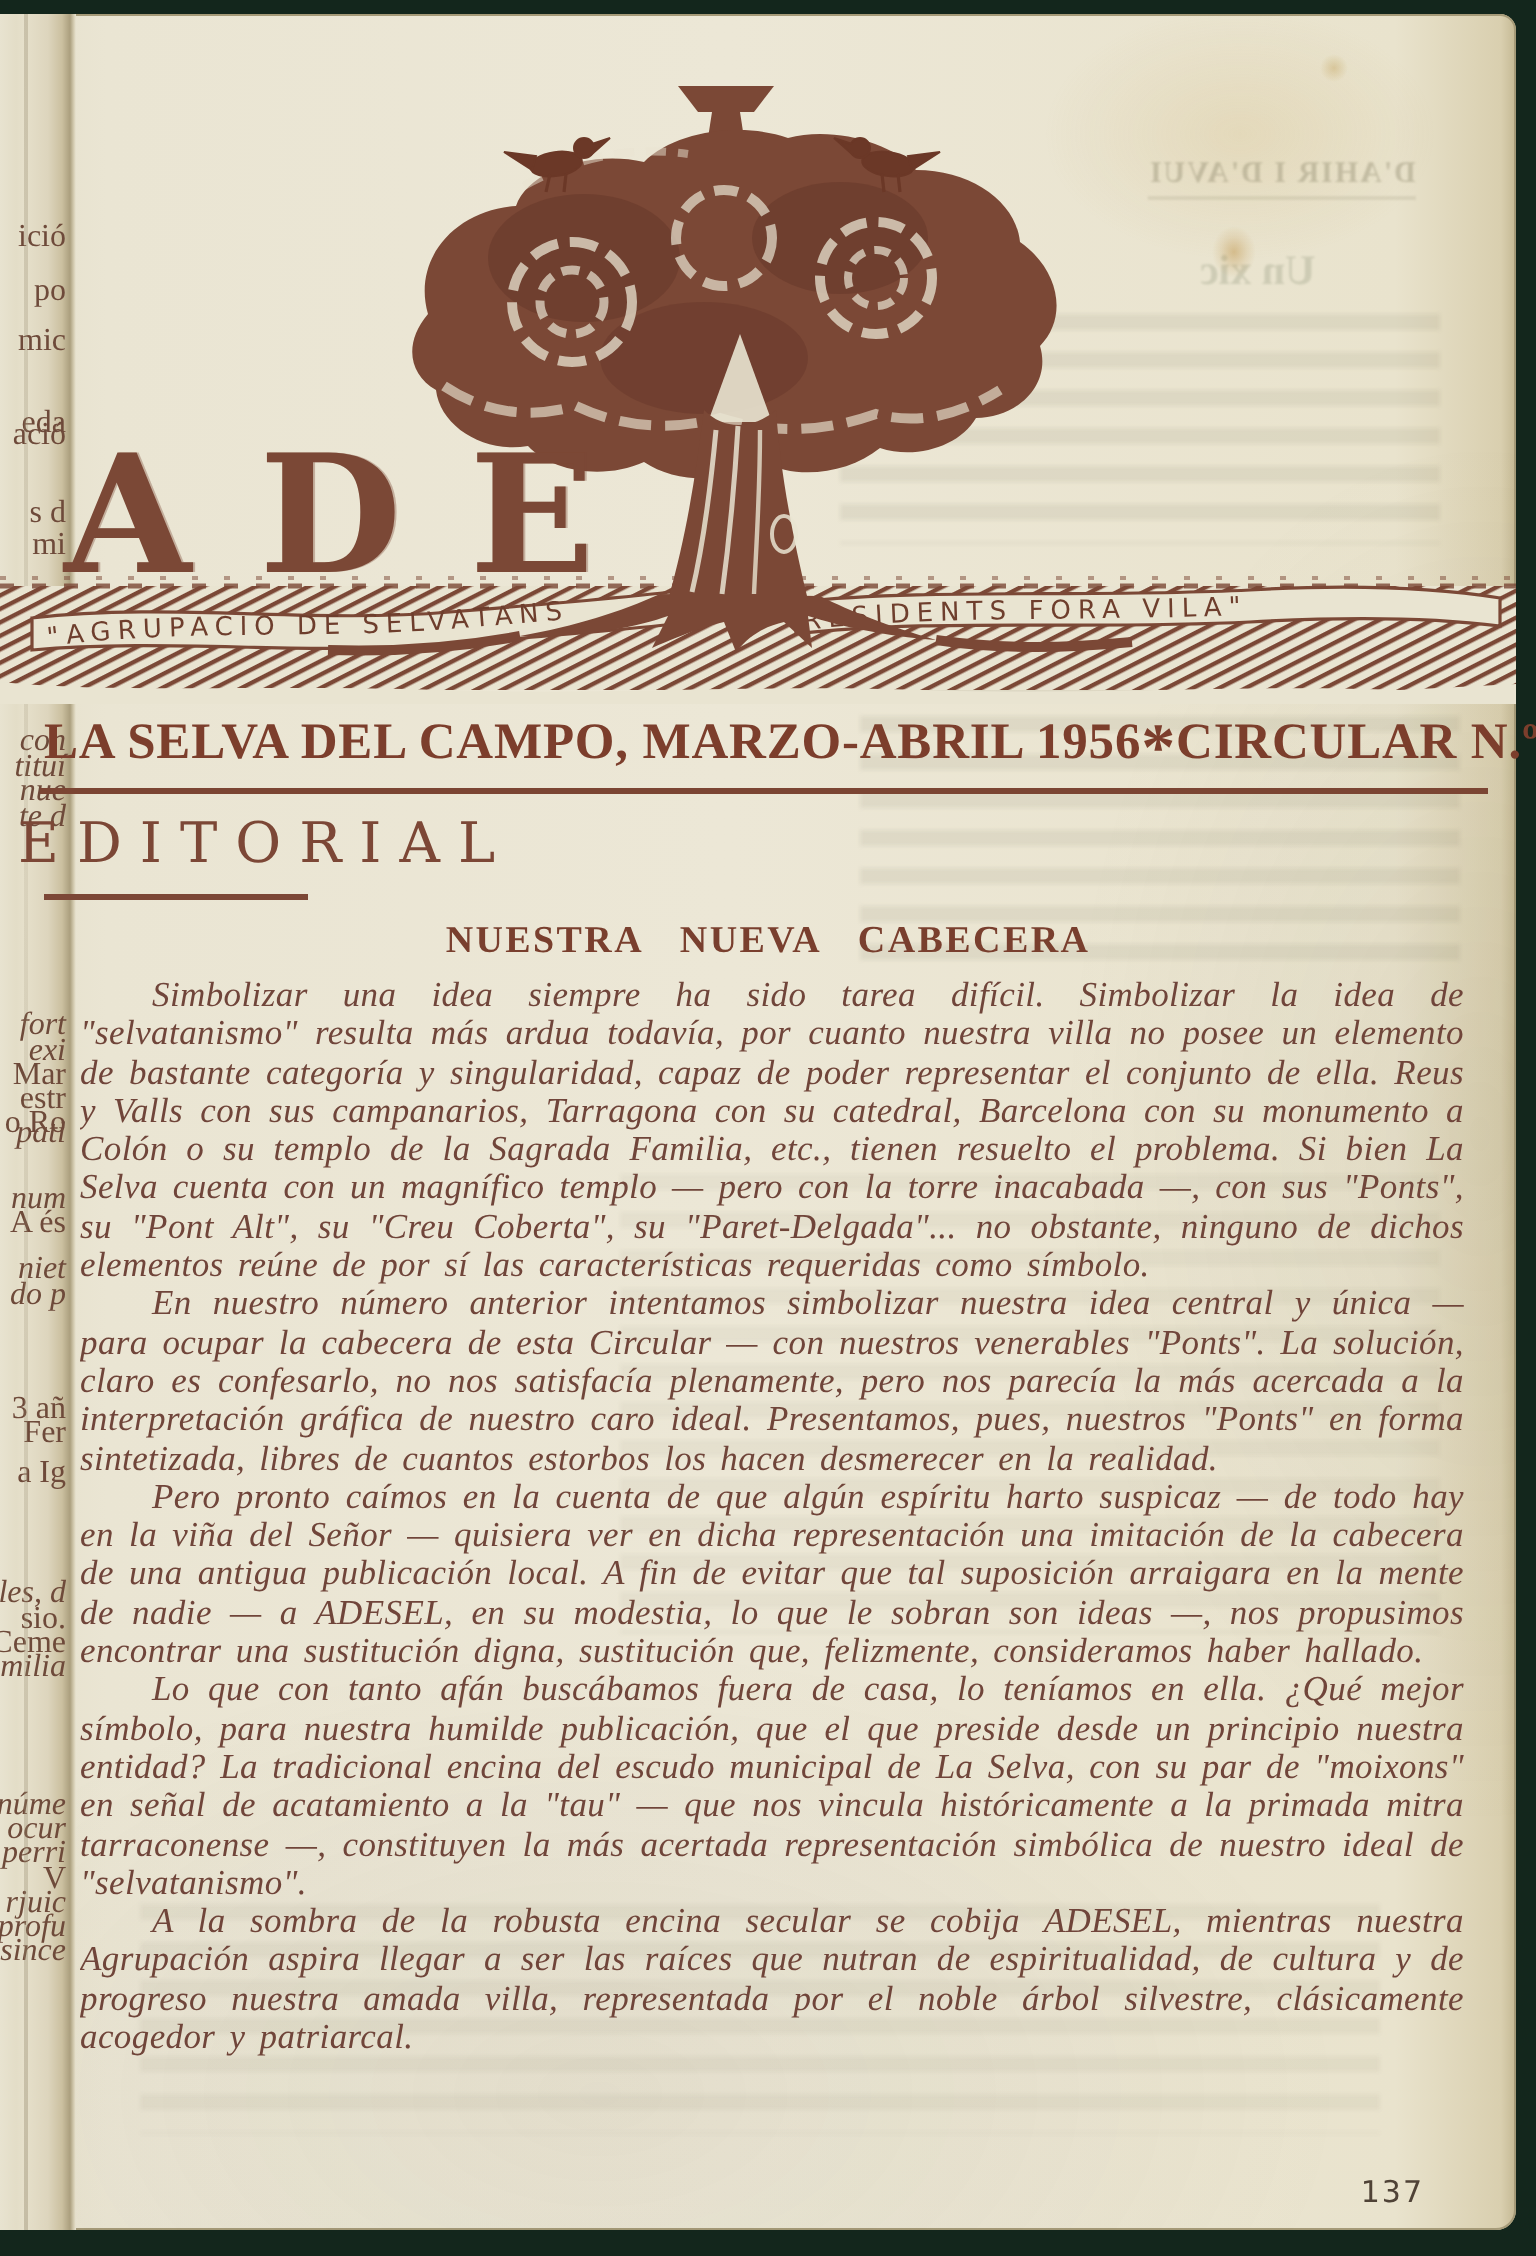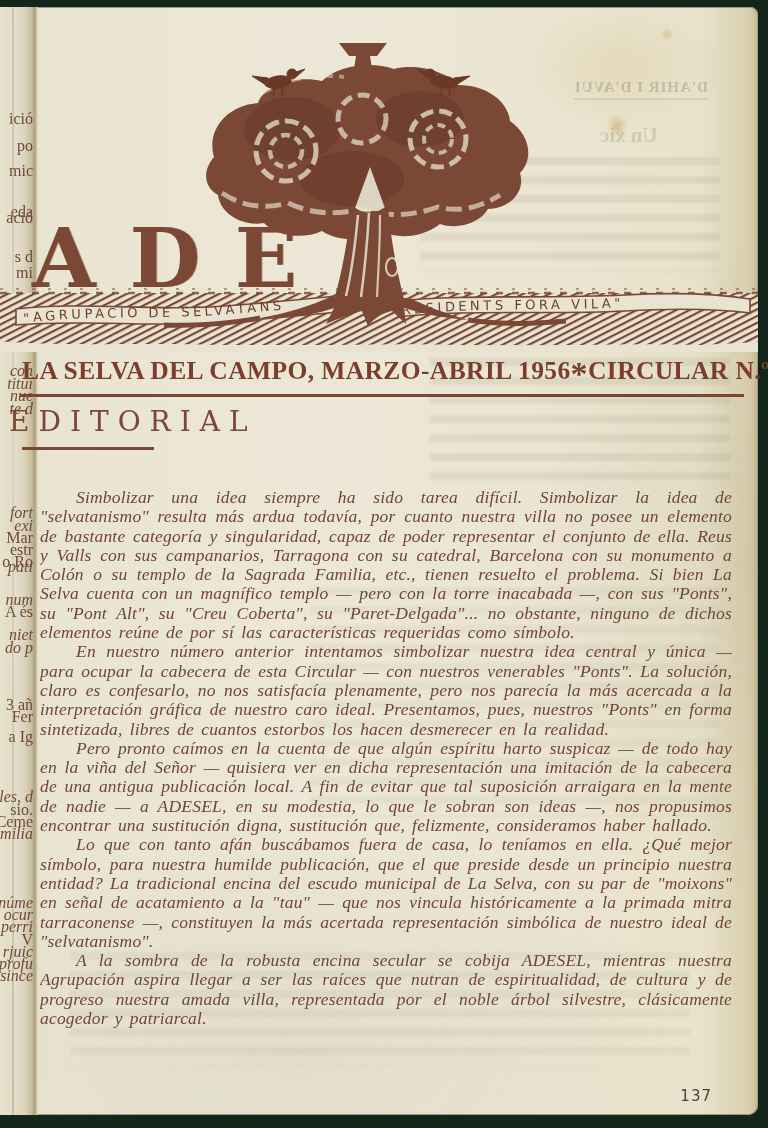--- a/index.html
+++ b/index.html
@@ -206,20 +206,21 @@
 
     <div class="issue">
       <span>LA SELVA DEL CAMPO, MARZO-ABRIL 1956</span>
       <span class="star">*</span>
       <span>CIRCULAR N.º 20</span>
     </div>
     <div class="rule-main"></div>
 
     <div class="ed-title">EDITORIAL</div>
     <div class="ed-rule"></div>
+    <div class="art-title">NUESTRA NUEVA CABECERA</div>
 
     <div class="body">
       <p>Simbolizar una idea siempre ha sido tarea difícil. Simbolizar la idea de "selvatanismo" resulta más ardua todavía, por cuanto nuestra villa no posee un elemento de bastante categoría y singularidad, capaz de poder representar el conjunto de ella. Reus y Valls con sus campanarios, Tarragona con su catedral, Barcelona con su monumento a Colón o su templo de la Sagrada Familia, etc., tienen resuelto el problema. Si bien La Selva cuenta con un magnífico templo — pero con la torre inacabada —, con sus "Ponts", su "Pont Alt", su "Creu Coberta", su "Paret-Delgada"... no obstante, ninguno de dichos elementos reúne de por sí las características requeridas como símbolo.</p>
       <p>En nuestro número anterior intentamos simbolizar nuestra idea central y única — para ocupar la cabecera de esta Circular — con nuestros venerables "Ponts". La solución, claro es confesarlo, no nos satisfacía plenamente, pero nos parecía la más acercada a la interpretación gráfica de nuestro caro ideal. Presentamos, pues, nuestros "Ponts" en forma sintetizada, libres de cuantos estorbos los hacen desmerecer en la realidad.</p>
       <p>Pero pronto caímos en la cuenta de que algún espíritu harto suspicaz — de todo hay en la viña del Señor — quisiera ver en dicha representación una imitación de la cabecera de una antigua publicación local. A fin de evitar que tal suposición arraigara en la mente de nadie — a ADESEL, en su modestia, lo que le sobran son ideas —, nos propusimos encontrar una sustitución digna, sustitución que, felizmente, consideramos haber hallado.</p>
       <p>Lo que con tanto afán buscábamos fuera de casa, lo teníamos en ella. ¿Qué mejor símbolo, para nuestra humilde publicación, que el que preside desde un principio nuestra entidad? La tradicional encina del escudo municipal de La Selva, con su par de "moixons" en señal de acatamiento a la "tau" — que nos vincula históricamente a la primada mitra tarraconense —, constituyen la más acertada representación simbólica de nuestro ideal de "selvatanismo".</p>
       <p>A la sombra de la robusta encina secular se cobija ADESEL, mientras nuestra Agrupación aspira llegar a ser las raíces que nutran de espiritualidad, de cultura y de progreso nuestra amada villa, representada por el noble árbol silvestre, clásicamente acogedor y patriarcal.</p>
     </div>
 
     <div class="pageno">137</div>

